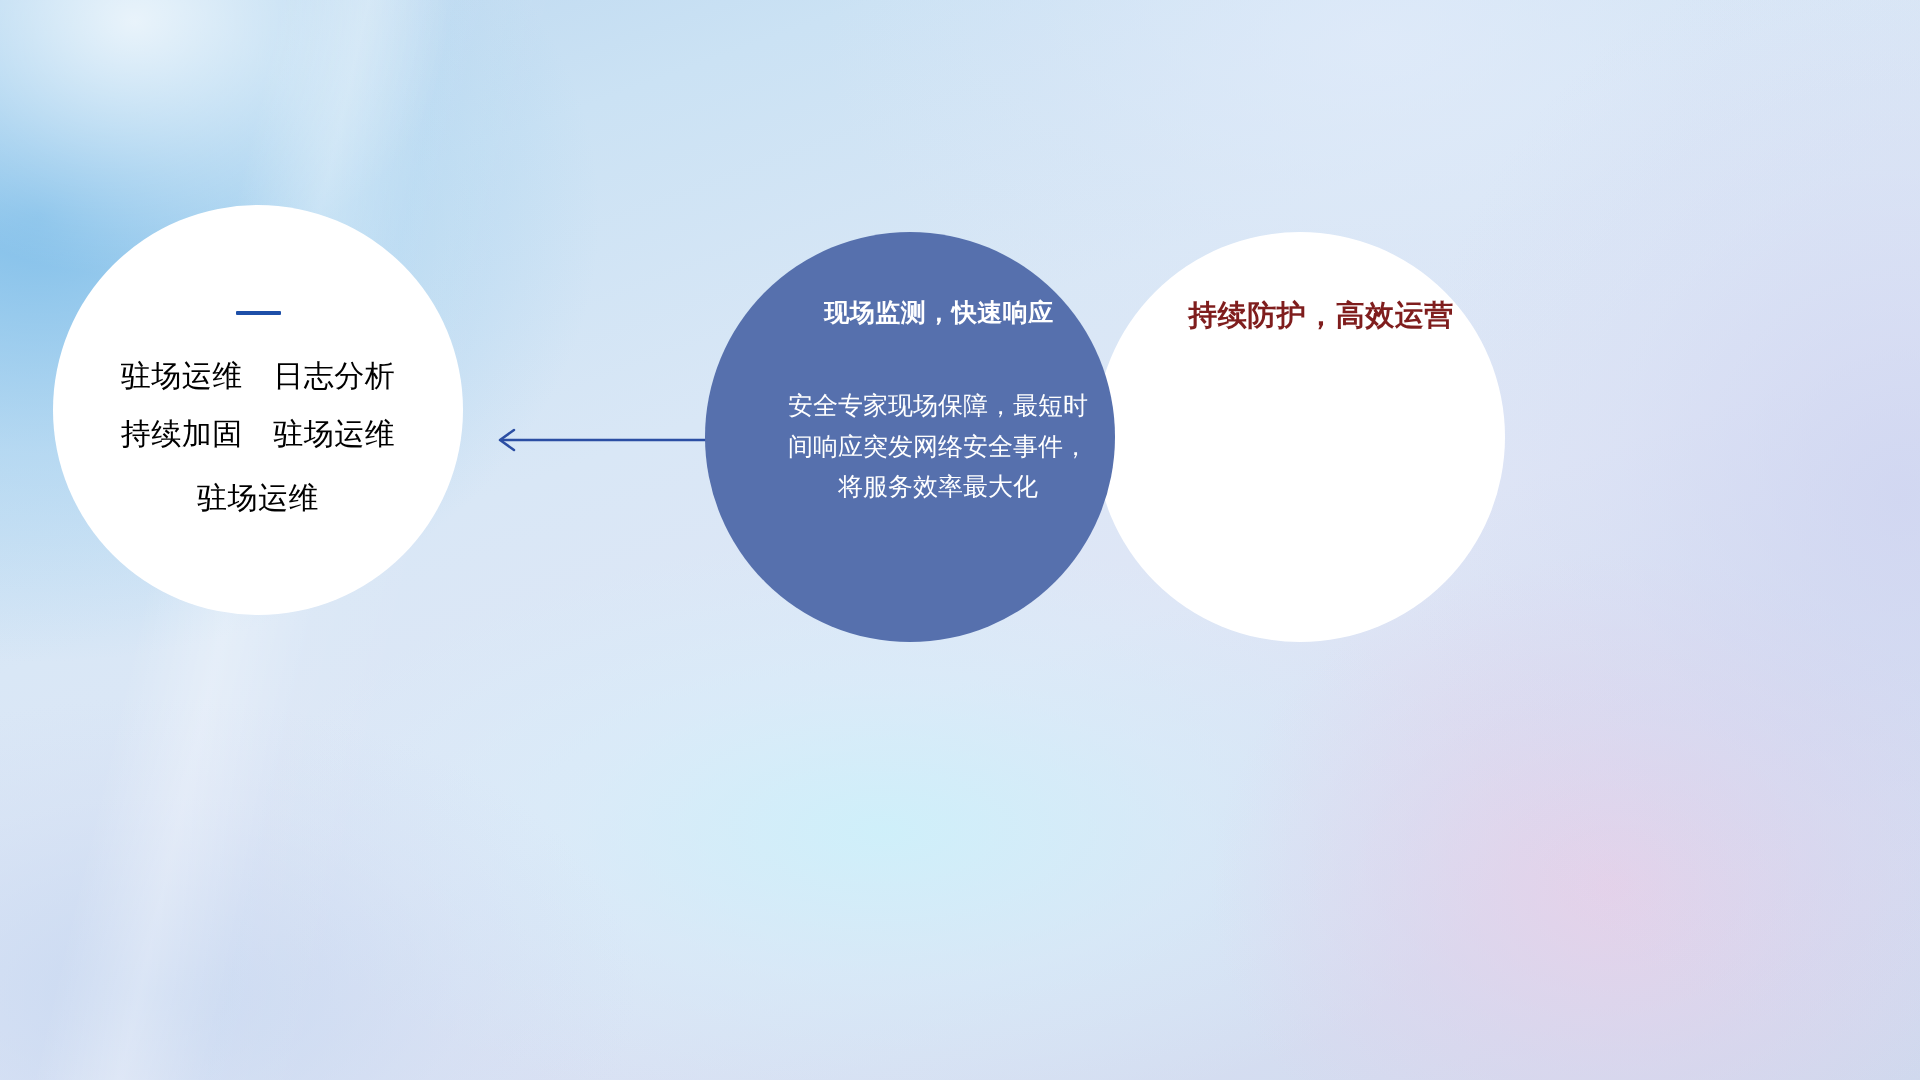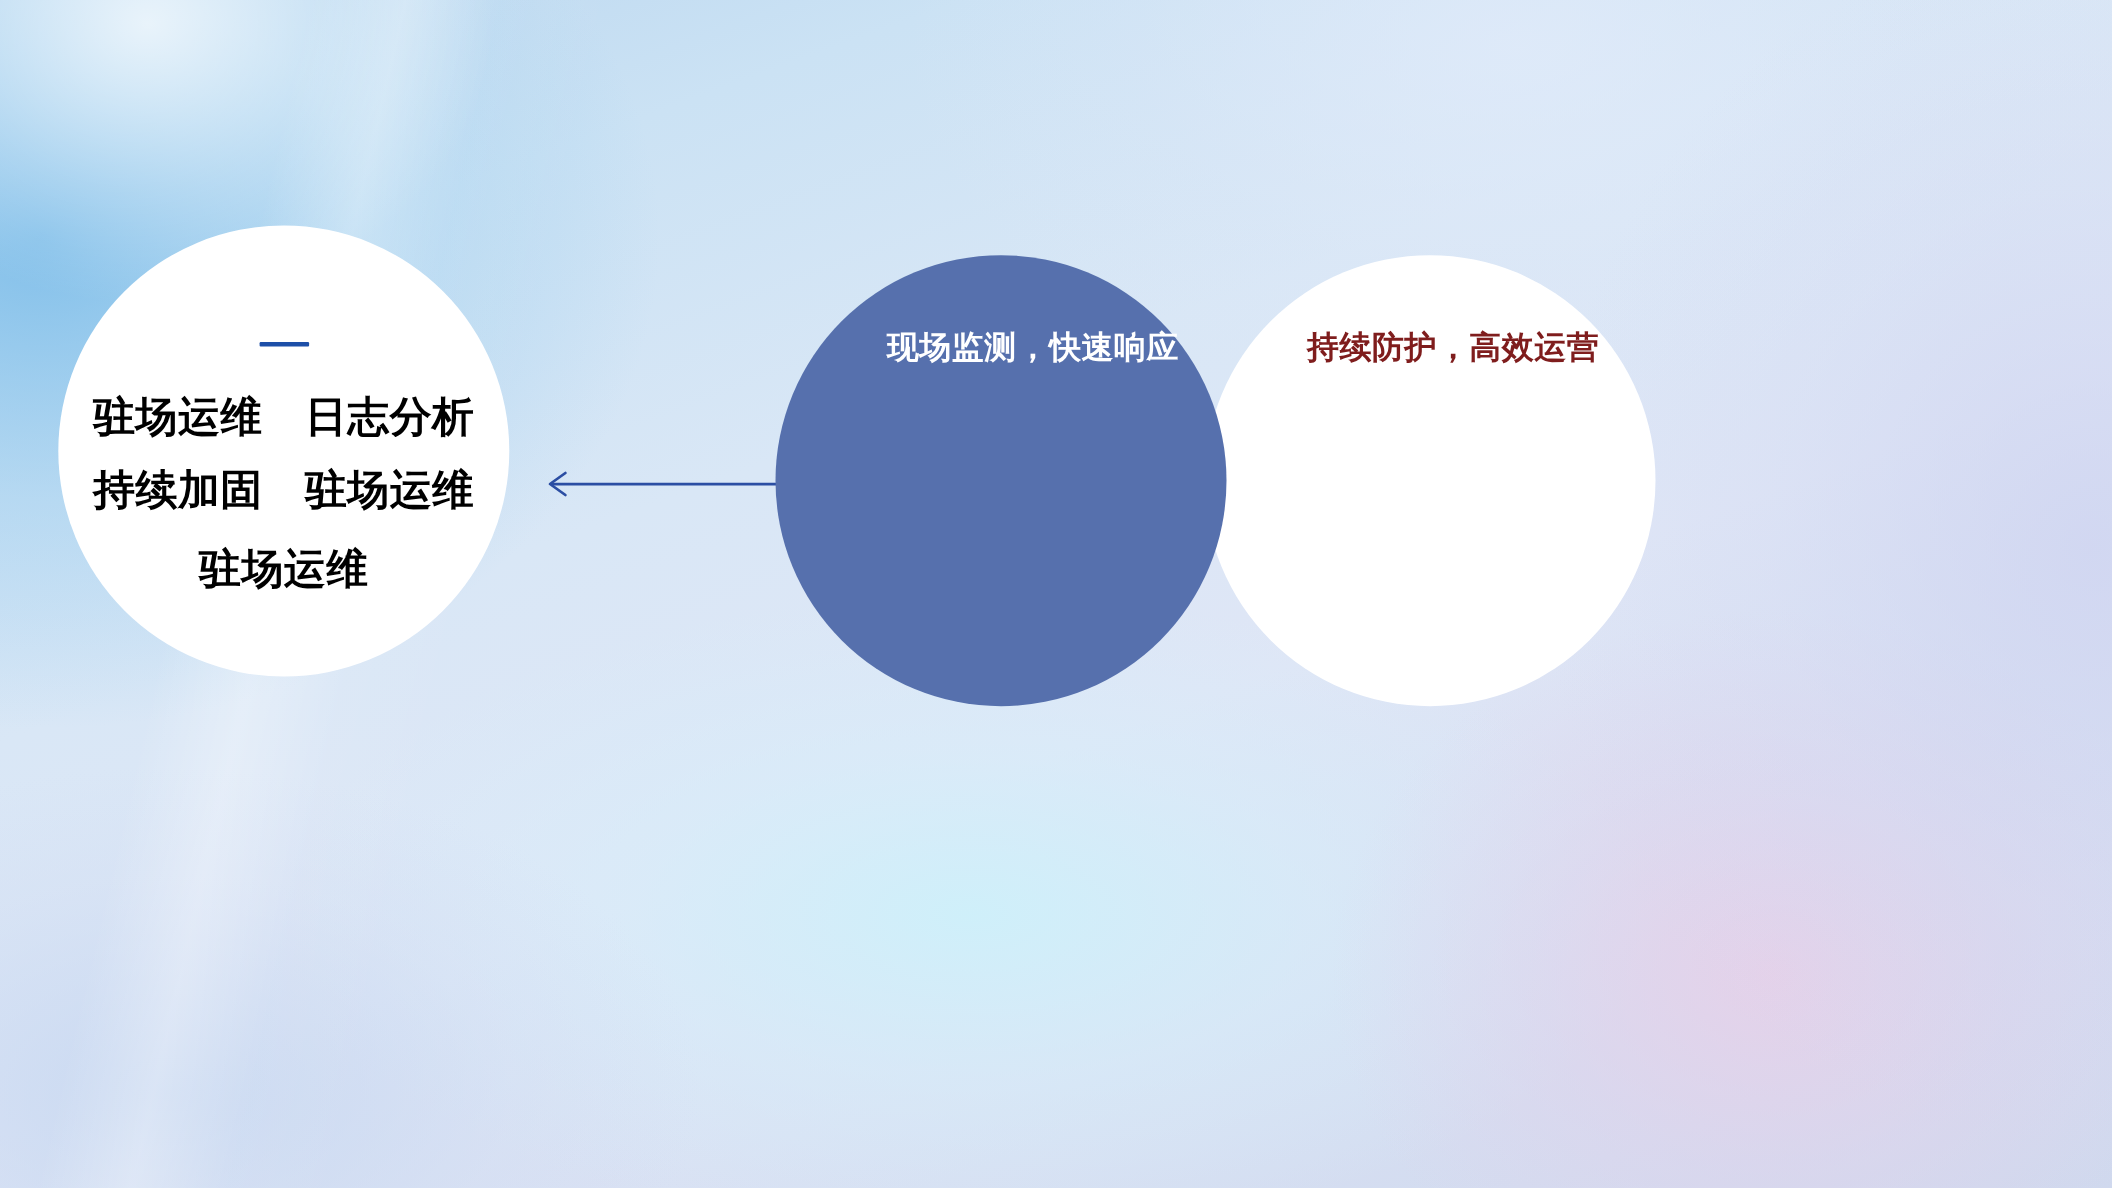--- a/index.html
+++ b/index.html
@@ -161,22 +161,22 @@
 
   #left-divider {
     width: 45px;
     height: 4px;
     background: #1d4fa8;
     border-radius: 1px;
     margin-bottom: 46px;
   }
 
   .left-line {
-    font-size: 38px;
-    font-weight: bold;
+    font-size: 30px;
+    font-weight: normal;
     color: #000000;
     letter-spacing: 0.5px;
     line-height: 1.0;
     white-space: pre;
     text-align: center;
   }
 
   #left-line-1 { margin-bottom: 28px; }
   #left-line-2 { margin-bottom: 34px; }
 
@@ -190,21 +190,21 @@
     z-index: 6;
     display: flex;
     flex-direction: column;
     align-items: center;
     padding-top: 64px;
     box-sizing: border-box;
     pointer-events: none;
   }
 
   #center-title {
-    font-size: 29px;
+    font-size: 25px;
     font-weight: bold;
     color: #ffffff;
     letter-spacing: 0.5px;
     white-space: nowrap;
     margin-left: 58px;
   }
 
   #center-body {
     margin-top: 56px;
     font-size: 25px;
@@ -289,15 +289,16 @@
     <div id="left-line-2" class="left-line">持续加固　驻场运维</div>
     <div id="left-line-3" class="left-line">驻场运维</div>
   </div>
 
   <div id="right-content">
     <div id="right-title">持续防护，高效运营</div>
   </div>
 
   <div id="center-content">
     <div id="center-title">现场监测，快速响应</div>
+    <div id="center-body">安全专家现场保障，最短时间响应突发网络安全事件，将服务效率最大化</div>
   </div>
 
 </div>
 
 </body></html>

